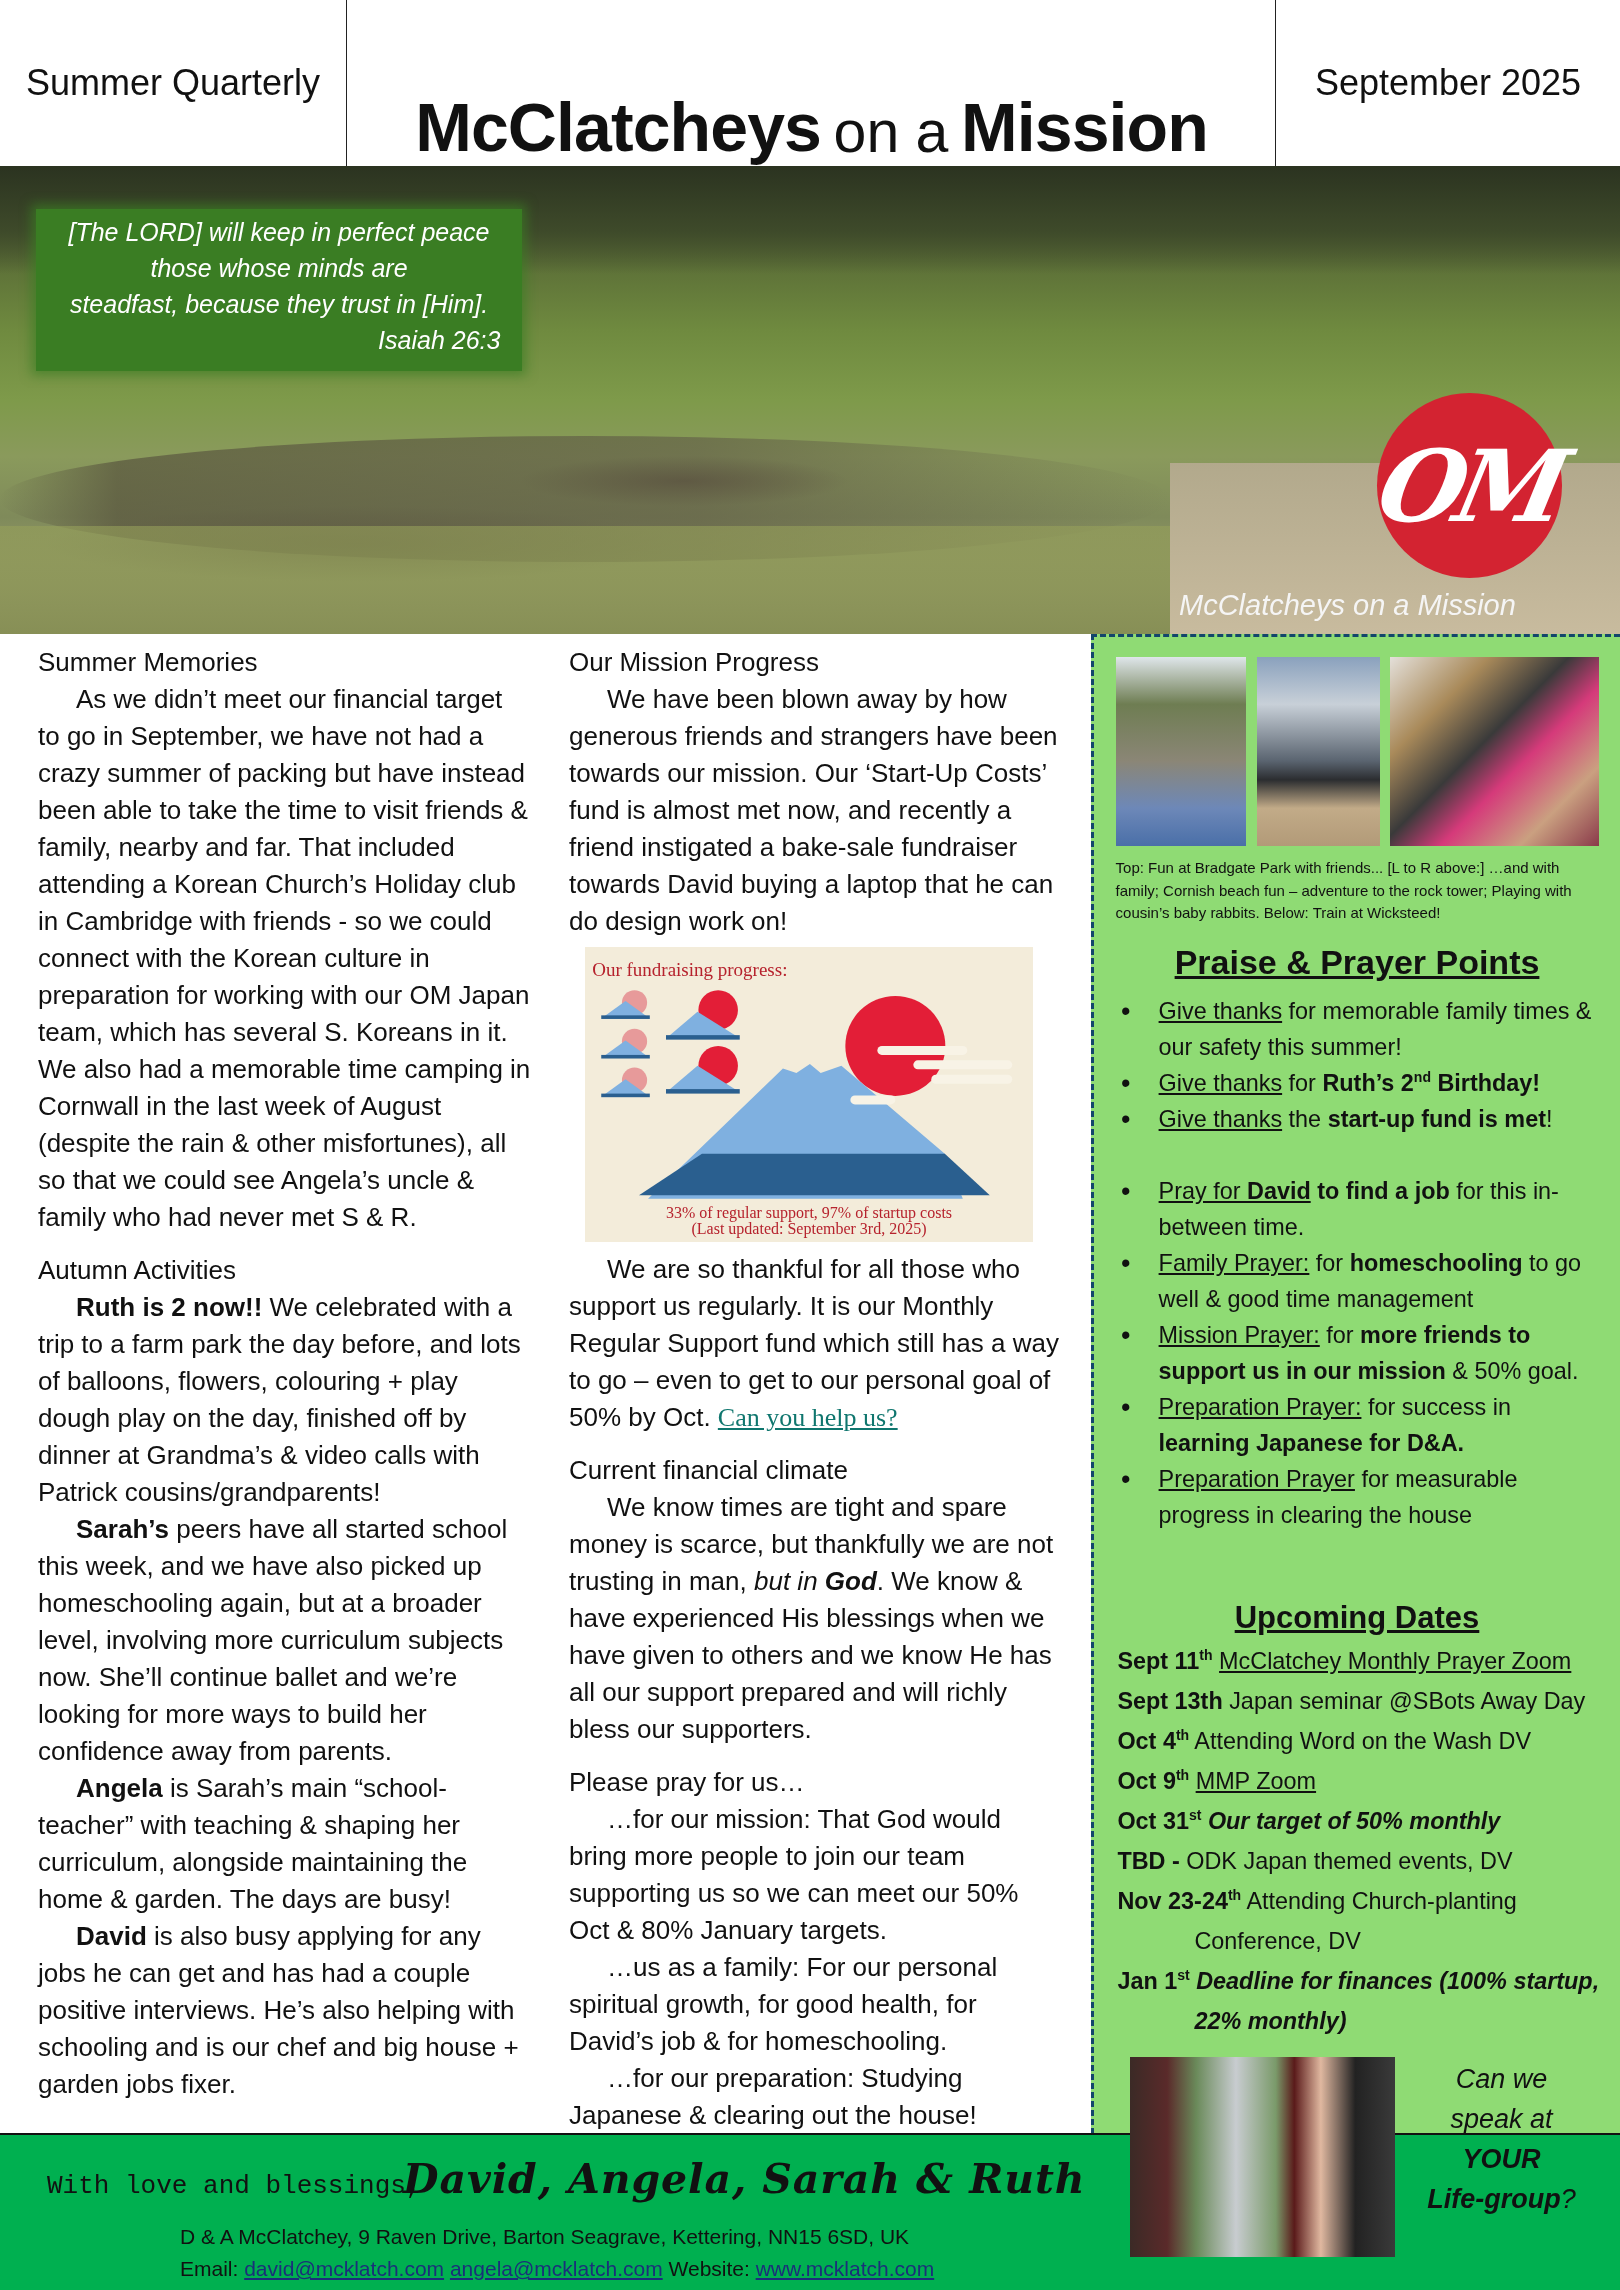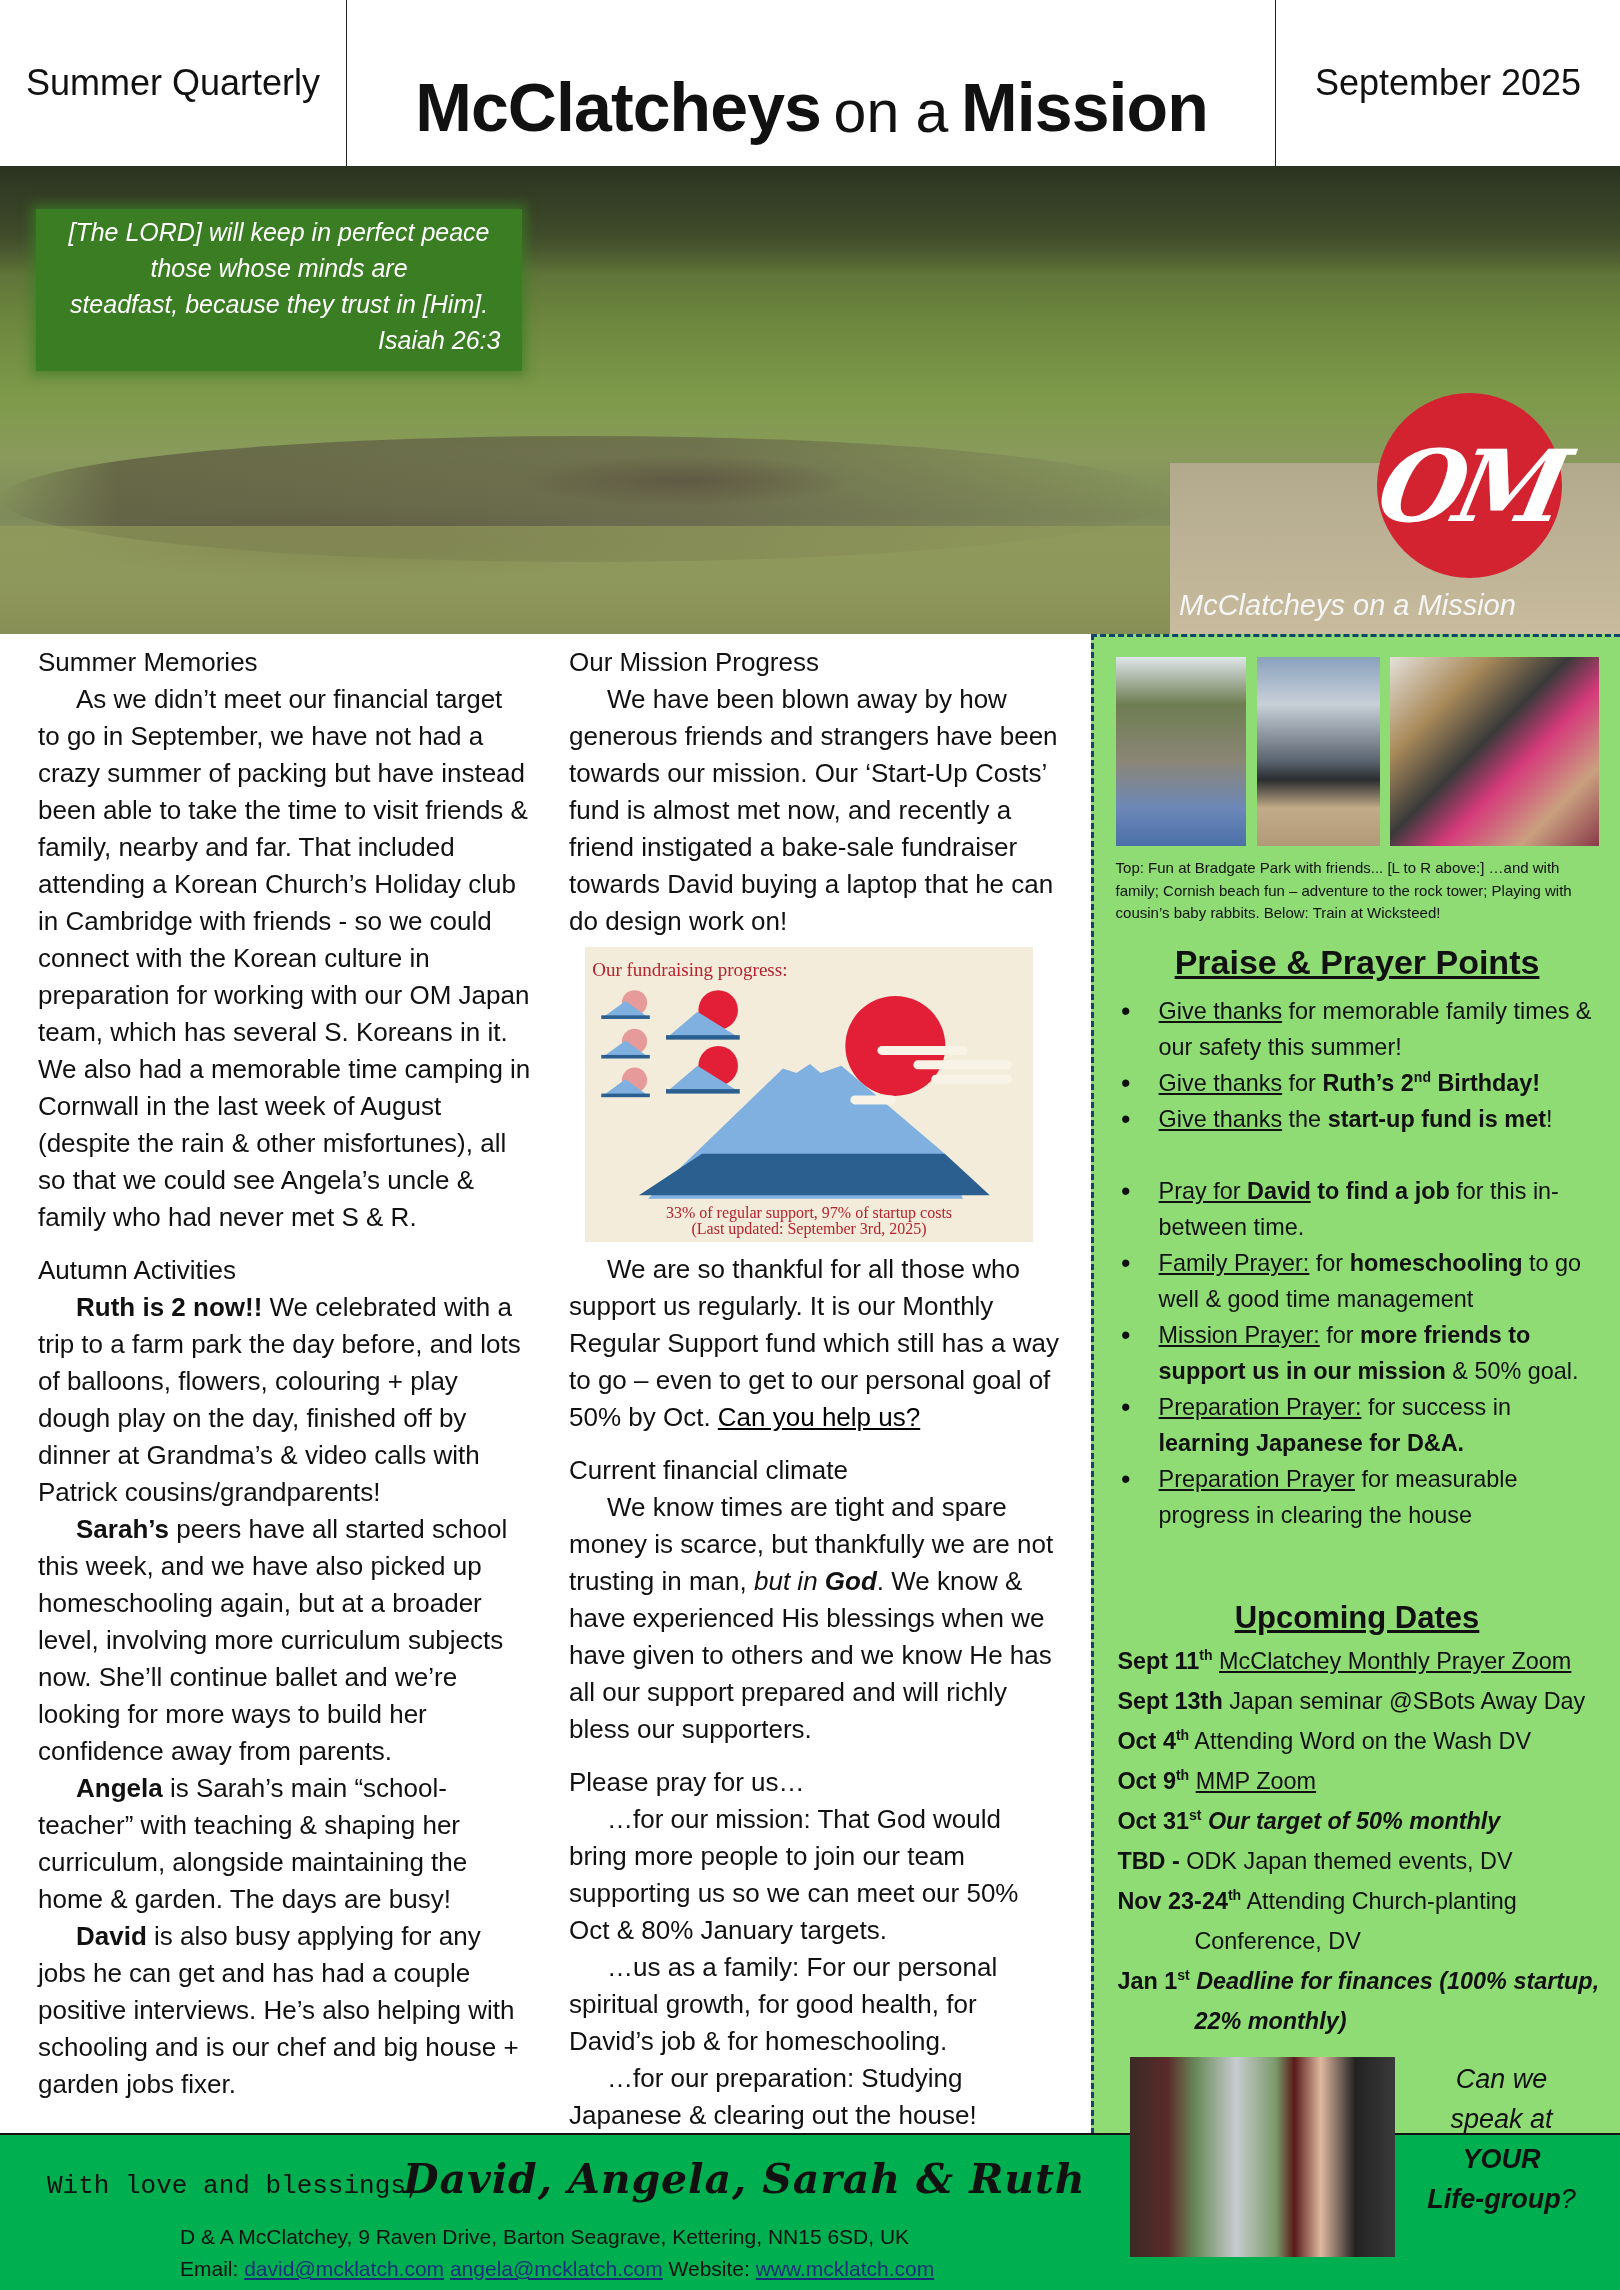--- a/index.html
+++ b/index.html
@@ -2,21 +2,21 @@
 <html style="font-size:14.4px"><head>
 <meta charset="utf-8">
 <style>
   * { box-sizing: border-box; margin: 0; padding: 0; }
   html, body { width: 1620px; height: 2291px; background: #ffffff; overflow: hidden; }
   body { font-family: "Liberation Sans", "DejaVu Sans", sans-serif; color: #111; position: relative; }
 
   
   .masthead { position: absolute; left: 0; top: 0; width: 1620px; height: 166px; background: #fff; }
   .mh-left { position: absolute; left: 0; top: 0; width: 347px; height: 166px; display: flex; align-items: center; justify-content: center; font-size: 36px; border-right: 1.8px solid #222; }
-  .mh-center { position: absolute; left: 347px; top: 0; width: 929px; height: 166px; display: flex; align-items: flex-end; justify-content: center; padding-bottom: 20px; font-size: 68px; }
+  .mh-center { position: absolute; left: 347px; top: 0; width: 929px; height: 166px; display: flex; align-items: flex-end; justify-content: center; font-size: 68px; }
   .mh-center .b { font-weight: bold; letter-spacing: -0.9px; }
   .mh-center .n { font-weight: normal; font-size: 59px; margin: 0 12.6px; }
   .mh-right { position: absolute; left: 1275px; top: 0; width: 345px; height: 166px; display: flex; align-items: center; justify-content: center; font-size: 36px; border-left: 1.8px solid #222; }
 
   
   .banner { position: absolute; left: 0; top: 166px; width: 1620px; height: 468px; overflow: hidden;
     background:
       radial-gradient(ellipse 162px 54px at 1404px 396px, rgba(200,180,150,0.9), transparent 70%),
       radial-gradient(ellipse 234px 36px at 684px 315px, rgba(90,80,60,0.85), transparent 70%),
       radial-gradient(ellipse 450px 54px at 360px 378px, rgba(100,95,70,0.8), transparent 70%),
@@ -40,21 +40,21 @@
   .om-logo span { color: #fff; font-weight: bold; font-style: italic; font-size: 99px; font-family: "DejaVu Serif", serif; letter-spacing: -9px; transform: skewX(-12deg); }
   .banner-caption { position: absolute; left: 1179px; top: 423px; color: #f5f5f5; font-style: italic; font-size: 29px; }
 
   
   .col { position: absolute; top: 644px; font-size: 26px; line-height: 37px; }
   .col1 { left: 38px; width: 493px; }
   .col2 { left: 569px; width: 493px; }
   .col h2 { font-size: 26px; font-weight: normal; line-height: 37px; }
   .col p { text-indent: 38px; }
   .col .gap { height: 16px; }
-  .link { color: #000000; text-decoration: underline; }
+  .link { color: #0f766e; text-decoration: underline; font-family: Liberation Serif, serif; }
 
   .fund-chart { position: relative; width: 448px; height: 295px; margin: 7.2px 0 9px 16px; background: #f3ecda; overflow: hidden; }
   .fund-title { position: absolute; left: 7.2px; top: 3.6px; color: #b6222d; font-family: "Liberation Serif", serif; font-size: 19px; }
   .fund-caption { position: absolute; left: 0; width: 100%; bottom: 5.4px; text-align: center; color: #b6222d; font-family: "Liberation Serif", serif; font-size: 16px; line-height: 16px; }
 
   
   .sidebar { position: absolute; left: 1091px; top: 634px; width: 529px; height: 1500px; background: #8fdb74;
     border-left: 3.6px dashed #13456b; border-top: 3.6px dashed #13456b; }
   .photos { position: absolute; left: 21.6px; top: 20px; width: 477px; height: 189px; }
   .ph { position: absolute; top: 0; height: 189px; }

